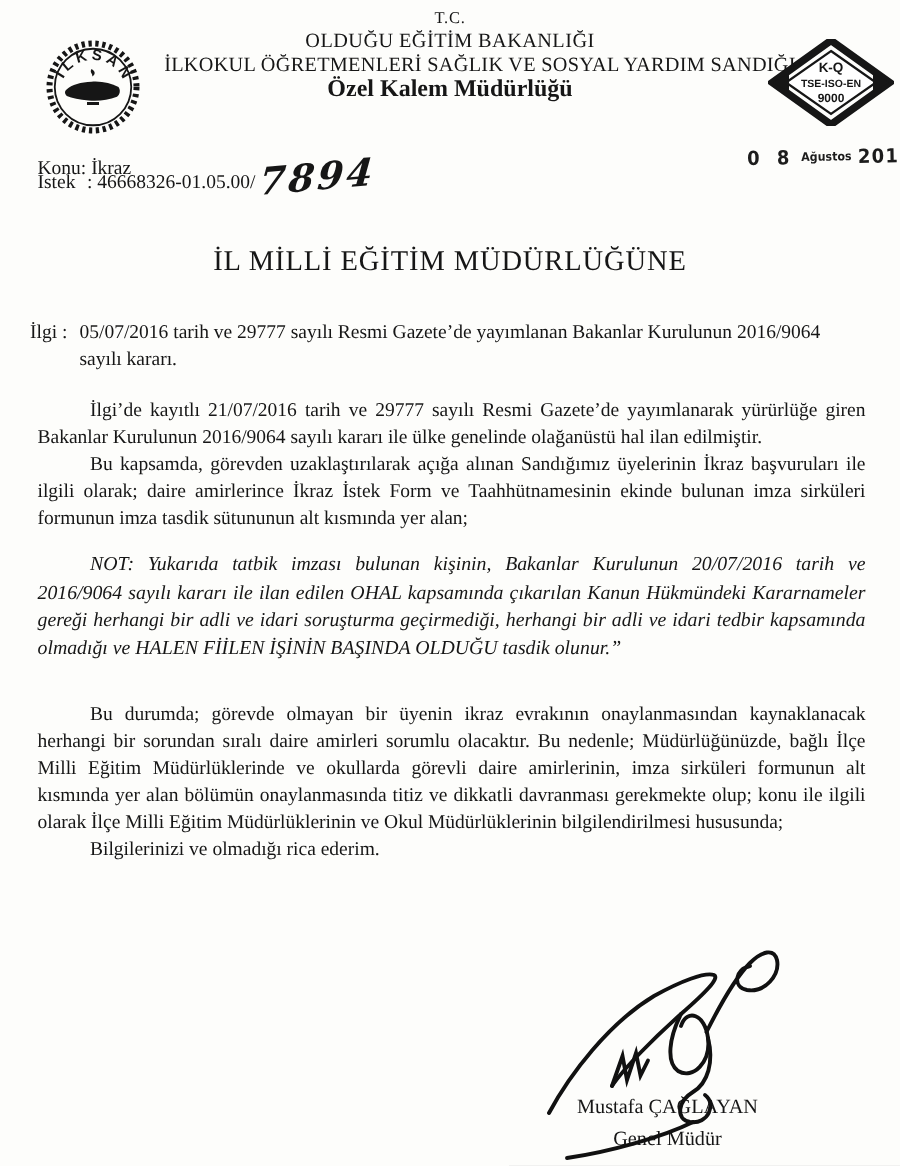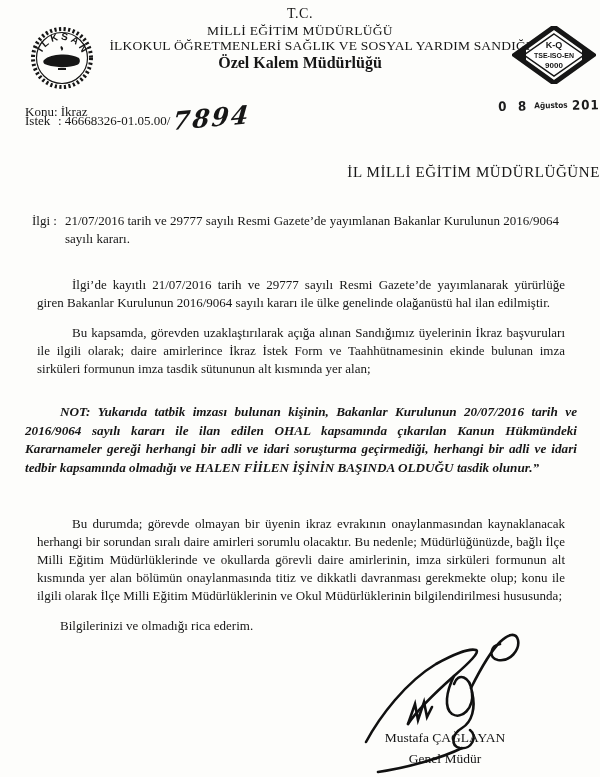--- a/index.html
+++ b/index.html
@@ -10,21 +10,21 @@
     background:#fdfdfb;
     color:#161616;
     font-family:"Liberation Serif", serif;
     overflow:hidden;
   }
   
   .letterhead{
     position:absolute;top:6px;left:0;width:100%;
     text-align:center;line-height:1.18;
   }
-  .lh-tc{font-size:14px;letter-spacing:.5px;}
+  .lh-tc{font-size:11px;letter-spacing:.5px;}
   .lh-ministry{font-size:13.5px;letter-spacing:.3px;}
   .lh-fund{font-size:13.5px;letter-spacing:.2px;margin-left:40px;}
   .lh-gm{font-size:13.5px;letter-spacing:.5px;}
   .lh-office{font-size:16px;font-weight:bold;}
   .logo-left{position:absolute;top:26px;left:30px;width:64px;height:64px;}
   .logo-right{position:absolute;top:26px;left:512px;width:84px;height:58px;}
   
   .meta-sayi{position:absolute;top:104px;left:25px;font-size:13px;white-space:nowrap;}
   .sayi-label{display:inline-block;width:33px;}
   .handwritten{
@@ -45,35 +45,35 @@
     transform:rotate(-1deg) scaleX(.92);
     transform-origin:left top;
     white-space:nowrap;font-size:13px;
   }
   .date-stamp .ds-day{letter-spacing:4px;}
   .date-stamp .ds-month{font-size:8px;letter-spacing:0;position:relative;top:-2px;}
   .date-stamp .ds-year{letter-spacing:1px;}
   
   .doc-title{
     position:absolute;top:164px;left:0;width:100%;
-    text-align:right;font-size:15px;letter-spacing:.6px;
+    text-align:center;font-size:19px;letter-spacing:.6px;
   }
   
-  .ilgi{position:absolute;top:212px;left:32px;width:545px;font-size:13px;line-height:17.5px;display:flex;}
+  .ilgi{position:absolute;top:212px;left:20px;width:545px;font-size:13px;line-height:17.5px;display:flex;}
   .ilgi-label{flex:0 0 33px;}
   
   .body-text{
     position:absolute;top:264px;left:25px;width:552px;
     font-size:13px;line-height:18px;text-align:justify;
   }
-  .para{text-indent:35px;margin:12px;}
+  .para{text-indent:35px;margin:0;}
   .para.noindent{text-indent:0;}
   .gap12{height:13px;}
   .not-para{
-    font-weight:bold;font-style:italic;
+    font-weight:normal;font-style:italic;
     font-size:13.2px;line-height:18.6px;
     text-indent:35px;margin:0;text-align:justify;
   }
   .closing{text-indent:35px;margin:0;}
   
   .sig-block{position:absolute;top:624px;left:340px;width:210px;height:150px;}
   .sig-svg{position:absolute;top:0;left:18px;z-index:2;}
   .sig-name{position:absolute;top:106px;left:0;width:210px;text-align:center;font-size:13.5px;z-index:1;}
   .sig-title{position:absolute;top:127px;left:0;width:210px;text-align:center;font-size:13.5px;z-index:1;}
 </style>
@@ -105,41 +105,41 @@
       <polygon points="3,29 14,23 14,35" fill="#161616"></polygon>
       <polygon points="81,29 70,23 70,35" fill="#161616"></polygon>
       <text x="42" y="22" text-anchor="middle" font-family="Liberation Sans, sans-serif" font-size="9" font-weight="bold" fill="#161616">K-Q</text>
       <text x="42" y="32" text-anchor="middle" font-family="Liberation Sans, sans-serif" font-size="7" font-weight="bold" fill="#161616">TSE-ISO-EN</text>
       <text x="42" y="42" text-anchor="middle" font-family="Liberation Sans, sans-serif" font-size="8" font-weight="bold" fill="#161616">9000</text>
     </svg>
   </div>
 
   <div class="letterhead">
     <div class="lh-tc">T.C.</div>
-    <div class="lh-ministry">MİLLİ EĞİTİM MÜDÜRLÜĞÜ</div>
+    <div class="lh-ministry">OLDUĞU EĞİTİM BAKANLIĞI</div>
     <div class="lh-fund">İLKOKUL ÖĞRETMENLERİ SAĞLIK VE SOSYAL YARDIM SANDIĞI</div>
     <div class="lh-office">Özel Kalem Müdürlüğü</div>
   </div>
 
   <div class="meta-sayi">
     <span class="sayi-label">İstek</span><span>: 46668326-01.05.00/</span><span class="handwritten">7894</span>
   </div>
   <div class="meta-konu">Konu: İkraz</div>
 
   <div class="date-stamp">
     <span class="ds-day">0 8</span>
     <span class="ds-month">Ağustos</span>
     <span class="ds-year">2016</span>
   </div>
 
   <div class="doc-title">İL MİLLİ EĞİTİM MÜDÜRLÜĞÜNE</div>
 
   <div class="ilgi">
     <span class="ilgi-label">İlgi :</span>
-    <span class="ilgi-text">21/07/2016 tarih ve 29777 sayılı Resmi Gazete’de yayımlanan Bakanlar Kurulunun 2016/9064 sayılı kararı.</span>
+    <span class="ilgi-text">05/07/2016 tarih ve 29777 sayılı Resmi Gazete’de yayımlanan Bakanlar Kurulunun 2016/9064 sayılı kararı.</span>
   </div>
 
   <div class="body-text">
     <p class="para">İlgi’de kayıtlı 21/07/2016 tarih ve 29777 sayılı Resmi Gazete’de yayımlanarak yürürlüğe giren Bakanlar Kurulunun 2016/9064 sayılı kararı ile ülke genelinde olağanüstü hal ilan edilmiştir.</p>
     <p class="para">Bu kapsamda, görevden uzaklaştırılarak açığa alınan Sandığımız üyelerinin İkraz başvuruları ile ilgili olarak; daire amirlerince İkraz İstek Form ve Taahhütnamesinin ekinde bulunan imza sirküleri formunun  imza tasdik sütununun alt kısmında yer alan;</p>
     <div class="gap12"></div>
     <p class="not-para">NOT: Yukarıda tatbik imzası bulunan kişinin, Bakanlar Kurulunun 20/07/2016 tarih ve 2016/9064 sayılı kararı ile ilan edilen OHAL kapsamında çıkarılan Kanun Hükmündeki Kararnameler gereği herhangi bir adli ve idari soruşturma geçirmediği, herhangi bir adli ve idari tedbir kapsamında olmadığı ve HALEN FİİLEN İŞİNİN BAŞINDA OLDUĞU tasdik olunur.”</p>
     <div class="gap12"></div>
     <div class="gap12"></div>
     <p class="para">Bu durumda; görevde olmayan bir üyenin ikraz evrakının onaylanmasından kaynaklanacak herhangi bir sorundan sıralı daire amirleri sorumlu olacaktır. Bu nedenle; Müdürlüğünüzde, bağlı İlçe Milli Eğitim Müdürlüklerinde ve okullarda görevli daire amirlerinin, imza sirküleri formunun alt kısmında yer alan bölümün onaylanmasında titiz ve dikkatli davranması gerekmekte olup; konu ile ilgili olarak İlçe Milli Eğitim Müdürlüklerinin ve Okul Müdürlüklerinin bilgilendirilmesi hususunda;</p>

